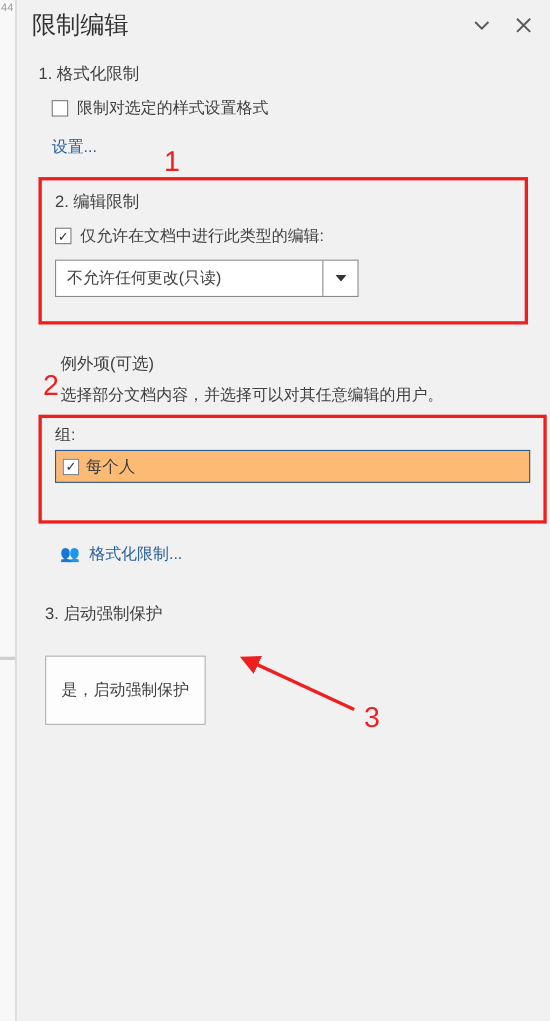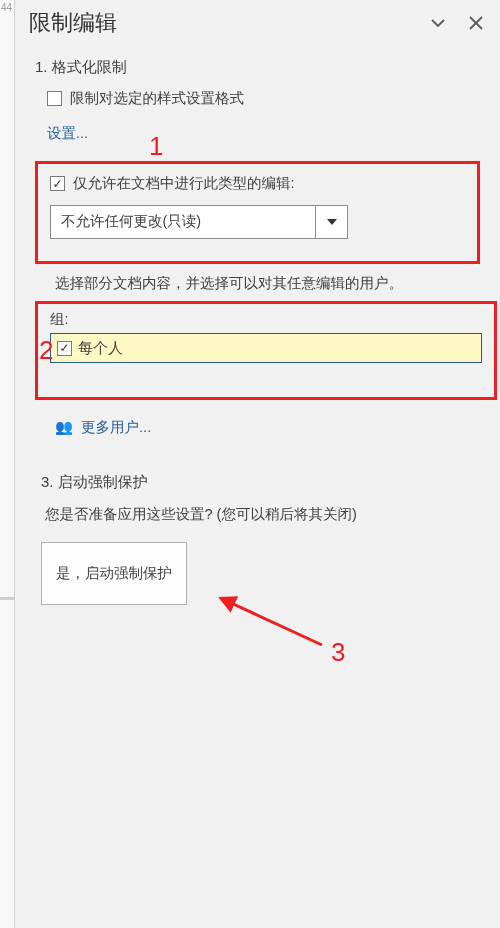--- a/index.html
+++ b/index.html
@@ -100,21 +100,21 @@
     .redbox1 {
       margin-top: 18px;
       border: 3px solid #ef1f1f;
       padding: 10px 14px 22px 12px;
       width: 445px;
     }
     .dropdown {
       margin-top: 12px;
       display: flex;
       border: 1px solid #8a8a8a;
-      width: 298px;
+      width: 276px;
       height: 34px;
       background: #fff;
       cursor: pointer;
     }
     .dd-text {
       flex: 1;
       padding: 6px 10px;
       font-size: 14.5px;
       color: #404040;
     }
@@ -142,21 +142,21 @@
       width: 462px;
       padding: 6px 12px 34px 12px;
     }
     .group-label {
       font-size: 14.5px;
       color: #404040;
       margin-bottom: 4px;
     }
     .group-list {
       border: 1px solid #2a5a8f;
-      background: #fef9c3;
+      background: #fdba74;
       padding: 4px 6px;
       height: 30px;
       display: flex;
       align-items: center;
       gap: 6px;
     }
     .group-item-text { font-size: 15px; color: #404040; }
     .more-users { margin-top: 12px; padding-left: 20px; }
     .section3 {
       margin-top: 36px;
@@ -220,54 +220,55 @@
     <div class="sec-heading">1. 格式化限制</div>
     <div class="indent">
       <div class="row-chk">
         <span class="chk"></span>
         <span class="chk-label">限制对选定的样式设置格式</span>
       </div>
       <span class="link">设置...</span>
     </div>
 
     <div class="redbox1">
+      <div class="sec-heading" style="margin-top:0">2. 编辑限制</div>
       <div class="row-chk">
         <span class="chk checked"></span>
         <span class="chk-label">仅允许在文档中进行此类型的编辑:</span>
       </div>
       <div class="dropdown">
         <div class="dd-text">不允许任何更改(只读)</div>
         <div class="dd-arrow">
           <svg viewBox="0 0 10 6">
               <polygon points="0,0 10,0 5,6"></polygon>
             </svg>
         </div>
       </div>
     </div>
 
+    <div class="exceptions-heading">例外项(可选)</div>
     <div class="exceptions-desc">选择部分文档内容，并选择可以对其任意编辑的用户。</div>
 
     <div class="redbox2">
       <div class="group-label">组:</div>
       <div class="group-list">
         <span class="chk checked"></span>
         <span class="group-item-text">每个人</span>
       </div>
     </div>
 
     <div class="more-users">
       <span class="link">
         <span class="people-ico">👥</span>
-        <span>更多用户...</span>
+        <span>格式化限制...</span>
       </span>
     </div>
 
     <div class="section3">
       <div class="sec-heading">3. 启动强制保护</div>
-      <div class="prompt">您是否准备应用这些设置? (您可以稍后将其关闭)</div>
       <div class="start-btn">是，启动强制保护</div>
     </div>
   </div>
 
   <div class="anno anno1">1</div>
   <div class="anno anno2">2</div>
   <div class="anno anno3">3</div>
   <svg class="arrow3" viewBox="0 0 120 80">
     <defs>
       <marker id="ah" markerWidth="8" markerHeight="8" refX="2" refY="3" orient="auto">

